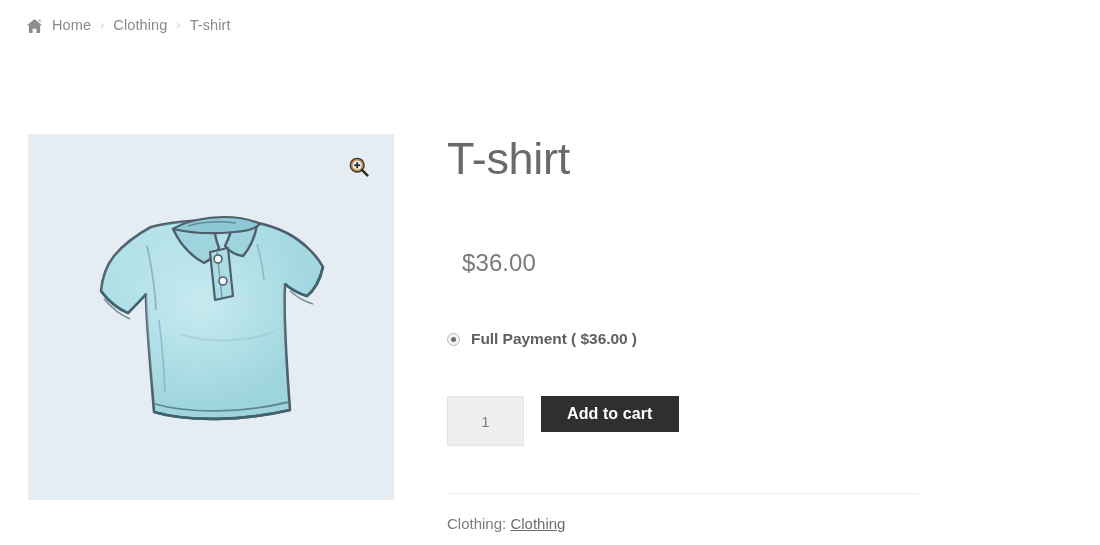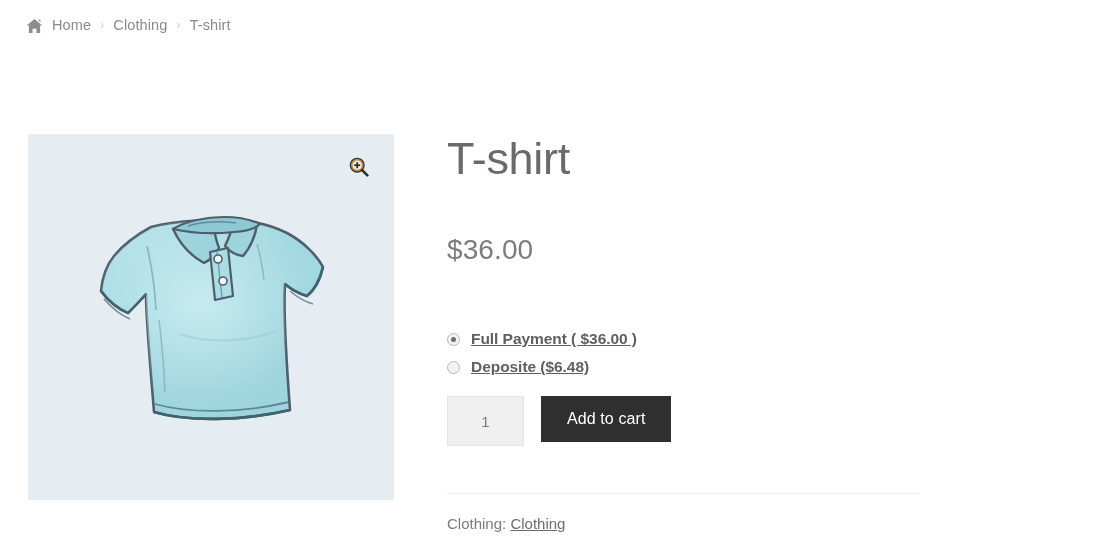--- a/index.html
+++ b/index.html
@@ -86,23 +86,23 @@
   }
   .product-title {
     font-size: 45px;
     font-weight: 300;
     line-height: 1.1;
     color: #6a6a6a;
     margin: 0;
     letter-spacing: -0.3px;
   }
   .price {
-    font-size: 28px;
+    font-size: 24px;
     color: #7b7b7b;
-    margin: 0;
+    margin: 15px;
     position: absolute;
     left: 0;
     top: 100px;
     letter-spacing: .1px;
   }
 
   
   .payment-plans {
     position: absolute;
     left: 0;
@@ -135,21 +135,20 @@
     margin-left: -2.5px;
     margin-top: -2.5px;
     border-radius: 50%;
     background: #6e6e6e;
   }
   .plan-label {
     font-size: 15.5px;
     font-weight: bold;
     color: #5f5f5f;
     letter-spacing: -0.05px;
-    text-decoration: underline;
   }
 
   
   .cart-row {
     position: absolute;
     left: 0;
     top: 262px;
     display: flex;
     align-items: flex-start;
   }
@@ -160,28 +159,28 @@
     border: 1px solid #e4e4e4;
     color: #7b7b7b;
     font-family: "Liberation Sans", sans-serif;
     font-size: 15px;
     text-align: center;
     outline: none;
     padding: 0;
   }
   .add-to-cart {
     margin-left: 17px;
-    height: 46px;
+    height: 36px;
     padding: 0 26px;
     background: #2f2f2f;
     color: #ffffff;
     border: none;
     font-family: "Liberation Sans", sans-serif;
     font-size: 16px;
-    font-weight: normal;
+    font-weight: bold;
     letter-spacing: .1px;
     cursor: pointer;
   }
 
   
   .divider {
     position: absolute;
     left: 0;
     top: 359px;
     width: 471px;
@@ -304,24 +303,20 @@
 
 <div class="summary">
   <h1 class="product-title">T-shirt</h1>
   <p class="price">$36.00</p>
 
   <div class="payment-plans">
     <label class="plan-row">
       <span class="radio checked"></span>
       <span class="plan-label">Full Payment ( $36.00 )</span>
     </label>
-    <label class="plan-row">
-      <span class="radio"></span>
-      <span class="plan-label">Deposite ($6.48)</span>
-    </label>
   </div>
 
   <div class="cart-row">
     <input class="qty-input" type="text" value="1" style="">
     <button class="add-to-cart">Add to cart</button>
   </div>
 
   <div class="divider"></div>
 
   <div class="meta">

